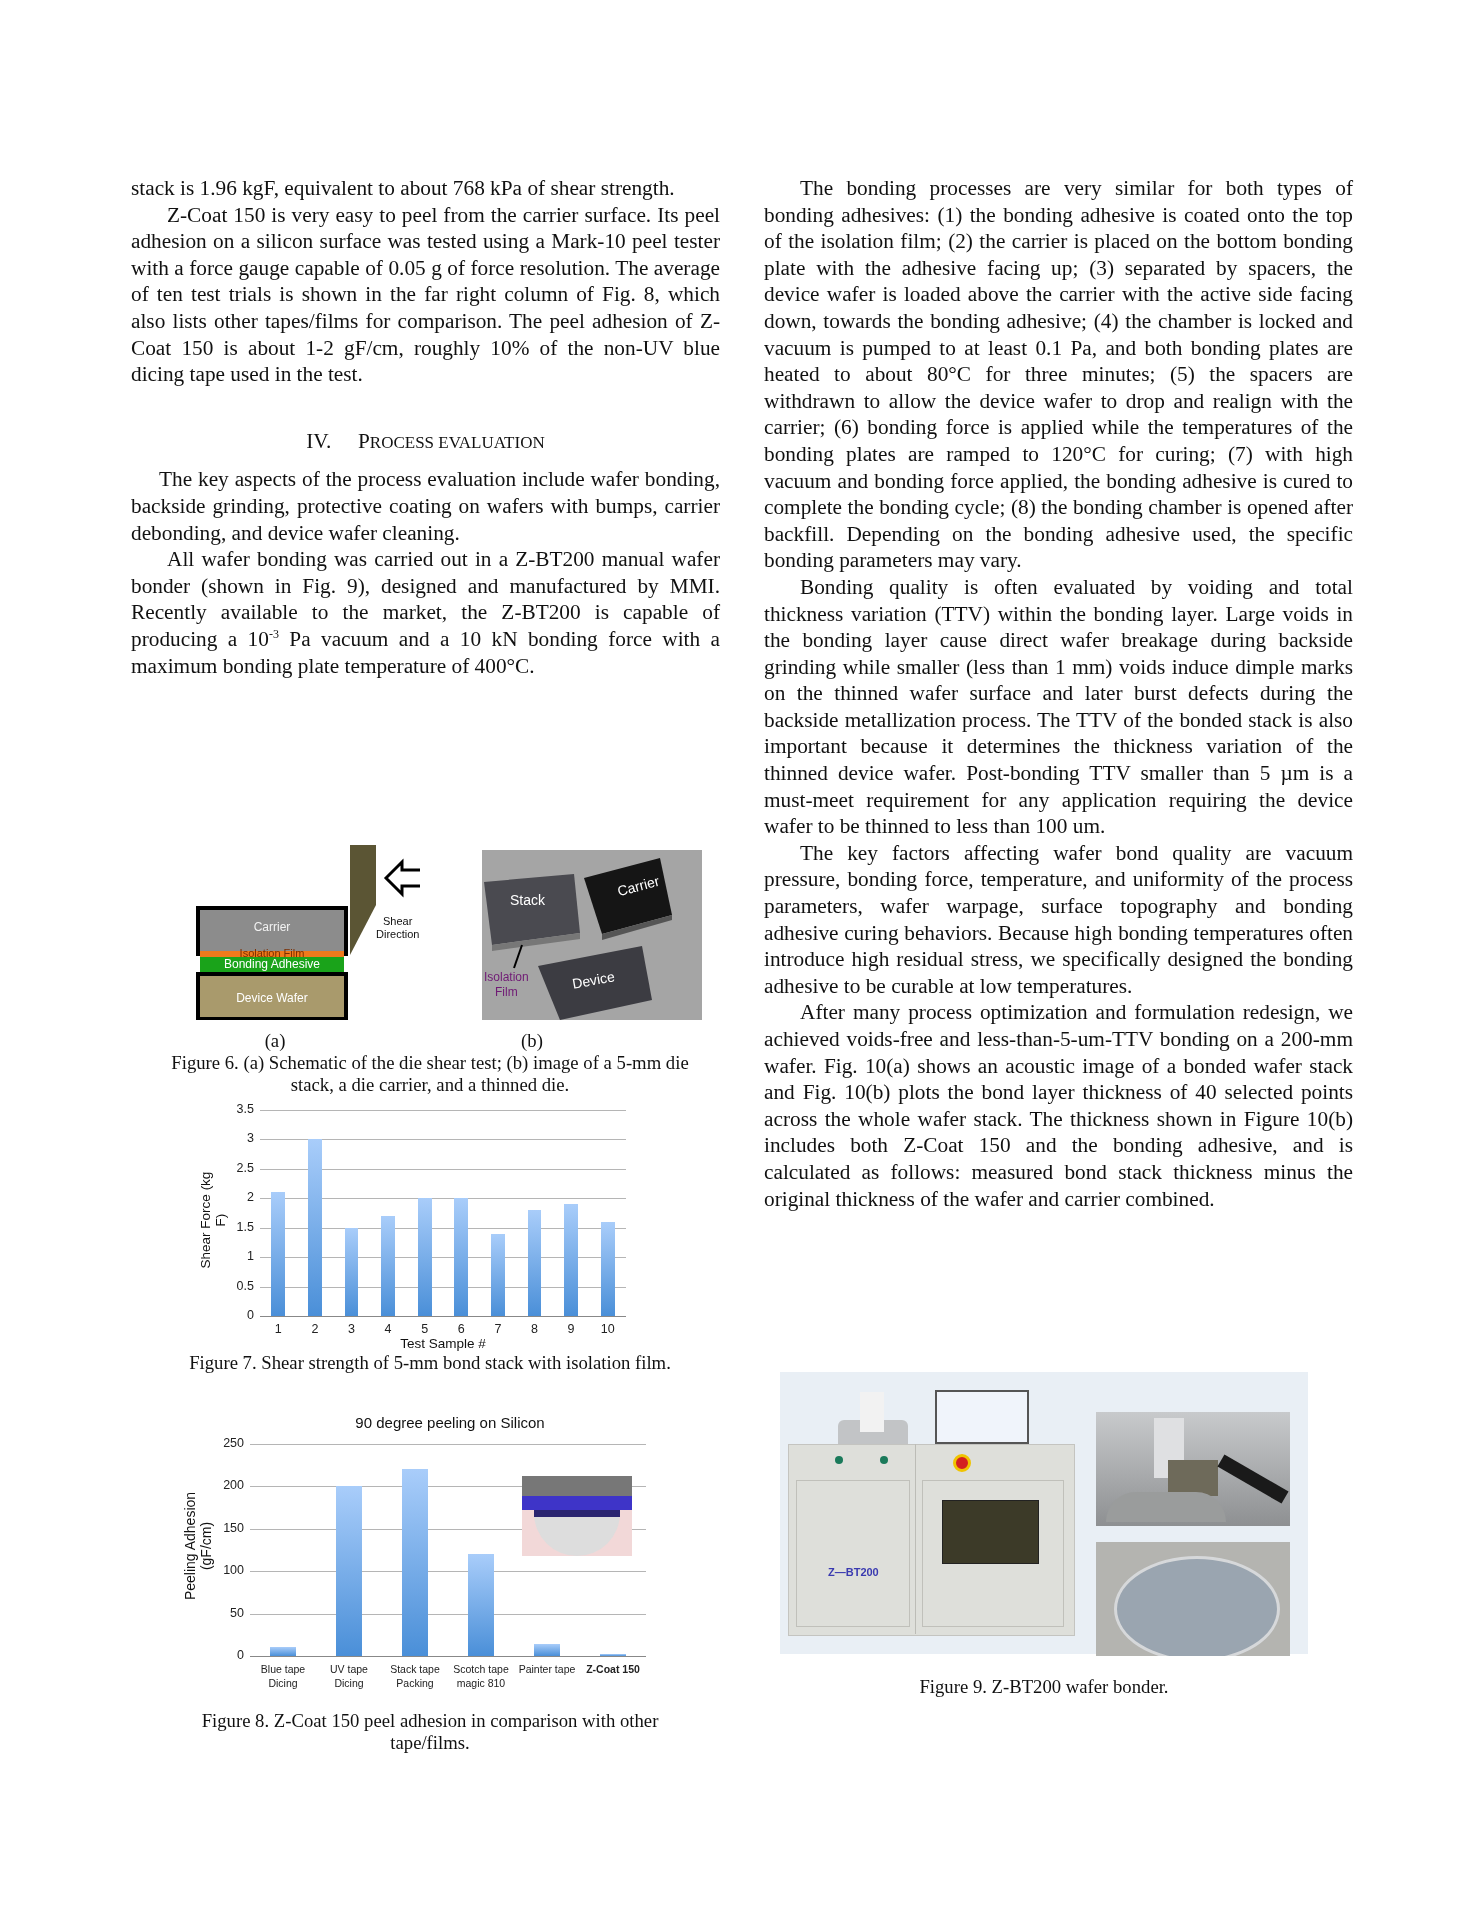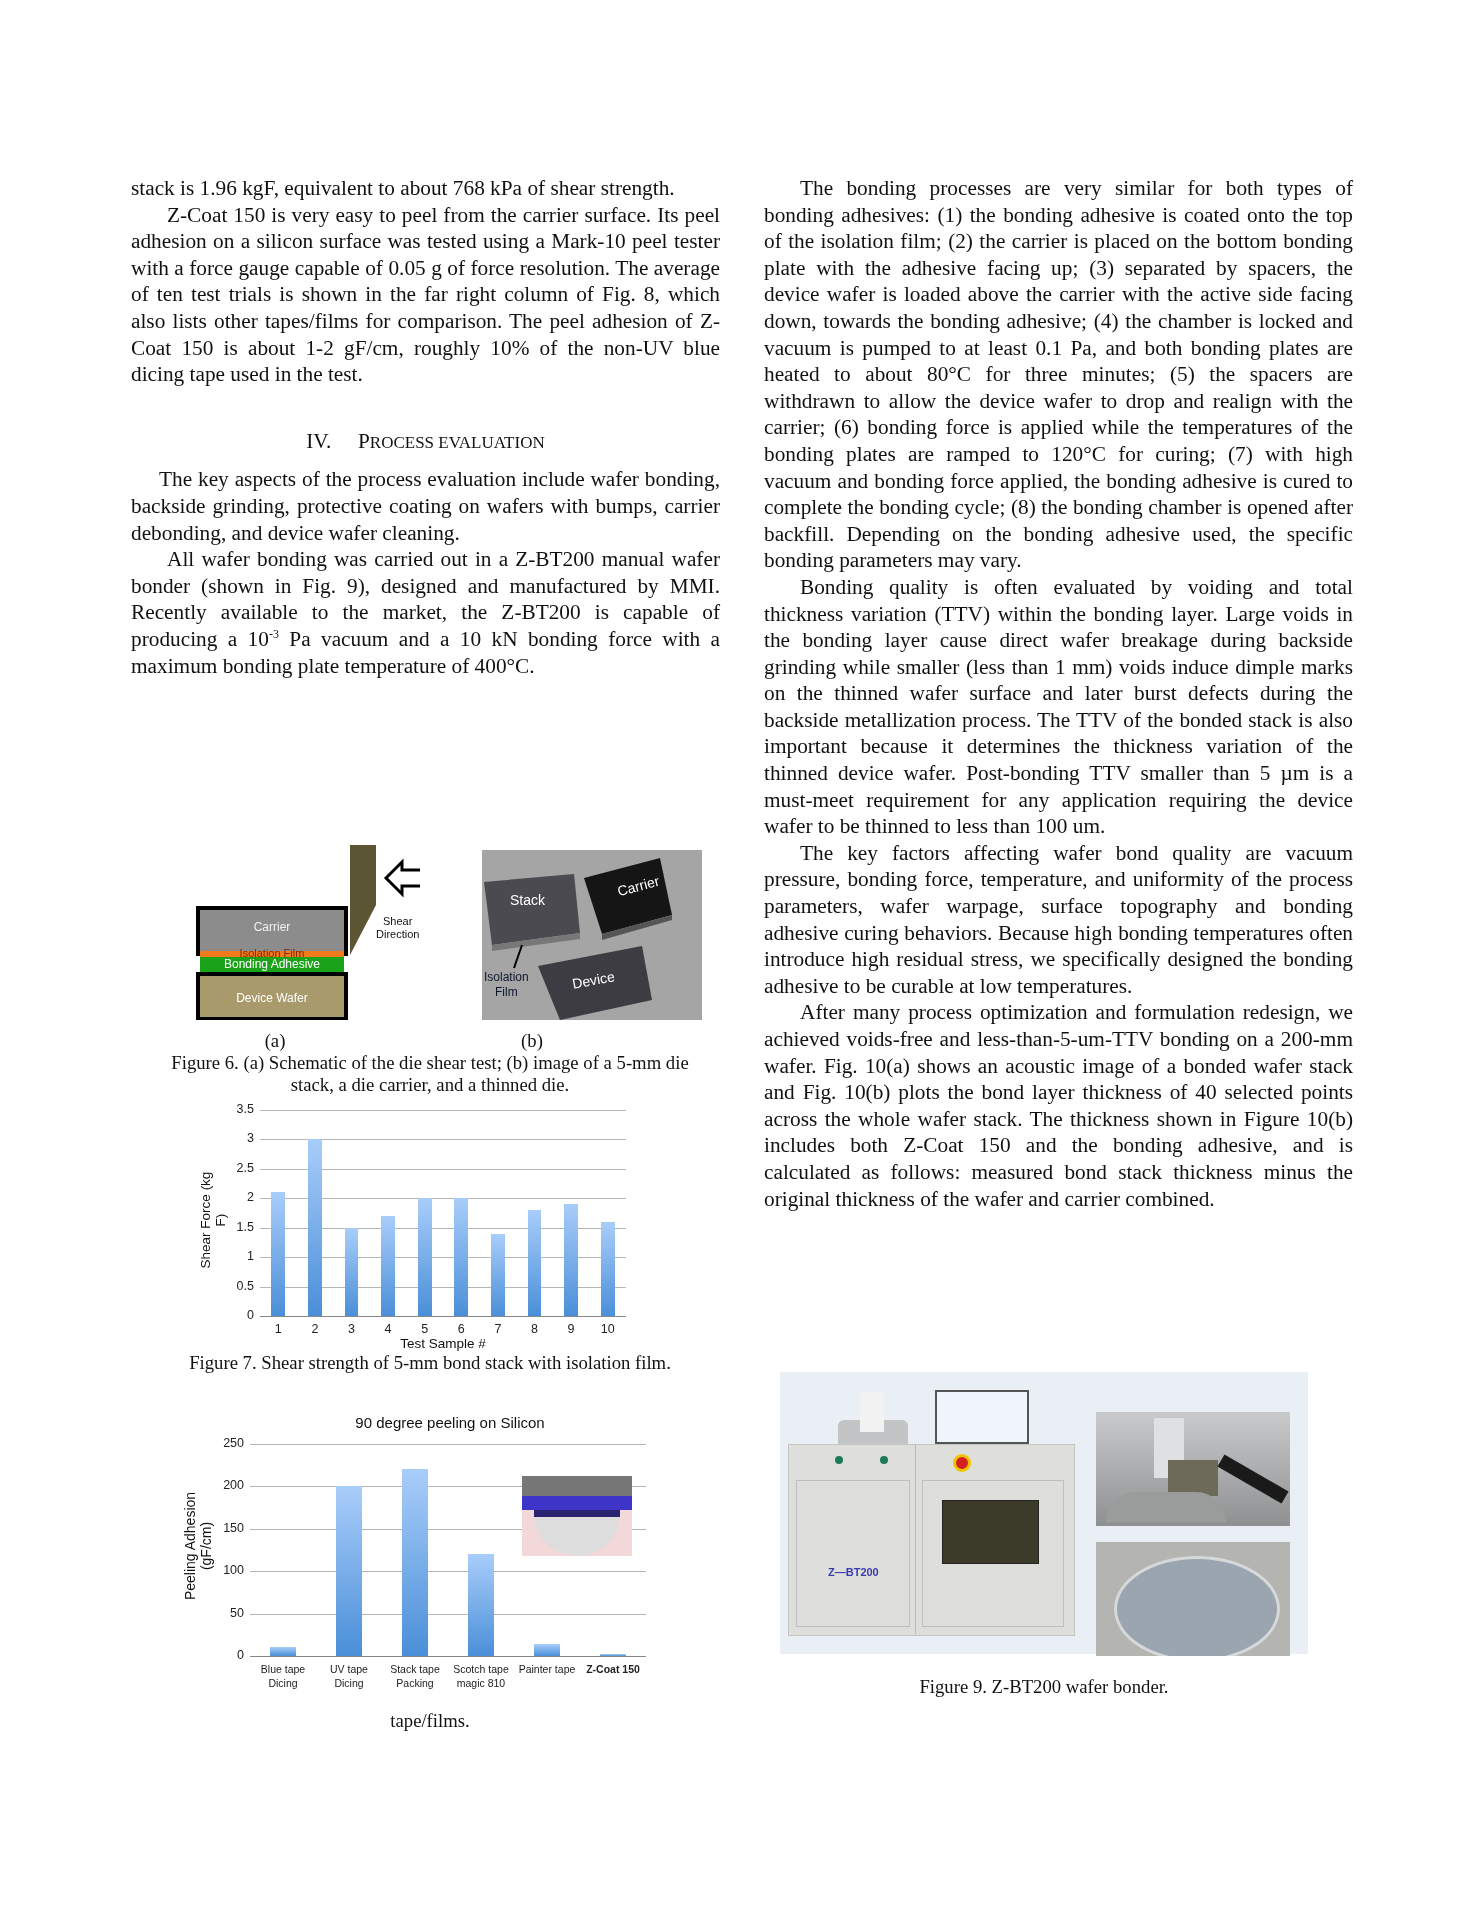--- a/index.html
+++ b/index.html
@@ -61,21 +61,21 @@
       <polygon points="2,32 92,24 98,83 10,95" fill="#4a4a50"></polygon>
       <polygon points="10,95 98,83 98,89 10,101" fill="#777"></polygon>
       <polygon points="102,28 178,8 190,65 120,84" fill="#151515"></polygon>
       <polygon points="120,84 190,65 190,70 120,90" fill="#555"></polygon>
       <polygon points="56,116 160,96 170,150 78,170" fill="#3c3c42"></polygon>
       <line x1="40" y1="95" x2="32" y2="118" stroke="#000" stroke-width="2"></line>
     </svg>
     <div class="sans" style="position:absolute; left:28px; top:42px; color:#fff; font-size:14px;">Stack</div>
     <div class="sans" style="position:absolute; left:135px; top:28px; color:#fff; font-size:14px; transform:rotate(-15deg);">Carrier</div>
     <div class="sans" style="position:absolute; left:90px; top:122px; color:#fff; font-size:14px; transform:rotate(-10deg);">Device</div>
-    <div class="sans" style="position:absolute; left:2px; top:120px; color:#0f172a; font-size:12px; line-height:15px; text-align:center;">
+    <div class="sans" style="position:absolute; left:2px; top:120px; color:#701a75; font-size:12px; line-height:15px; text-align:center;">
       <div>Isolation</div>
       <div>Film</div>
     </div>
   </div>
 </div>
 <div class="caption" style="left:255px; top:1030px; width:40px;">(a)</div>
 <div class="caption" style="left:512px; top:1030px; width:40px;">(b)</div>
 <div class="caption" style="left:140px; top:1052px; width:580px;">
   <div>Figure 6. (a) Schematic of the die shear test;  (b) image of a 5-mm die</div>
   <div>stack, a die carrier, and a thinned die.</div>
@@ -181,20 +181,21 @@
       </div>
     </div>
   <div style="position:absolute; left:332px; top:76px; width:110px; height:80px; background:#f2d8d8; overflow:hidden;">
     <div style="position:absolute; left:0; top:0; width:110px; height:22px; background:#777;"></div>
     <div style="position:absolute; left:0; top:20px; width:110px; height:14px; background:#3e34c8;"></div>
     <div style="position:absolute; left:12px; top:34px; width:86px; height:46px; background:#ddd; border-radius:0 0 44px 44px;"></div>
     <div style="position:absolute; left:12px; top:34px; width:86px; height:7px; background:#2a2470;"></div>
   </div>
 </div>
 <div class="caption" style="left:140px; top:1710px; width:580px;">
+  <div>Figure 8. Z-Coat 150 peel adhesion in comparison with other</div>
   <div>tape/films.</div>
 </div>
 
 <div id="right-col" class="col">
   <p class="indent">The bonding processes are very similar for both types of bonding adhesives: (1) the bonding adhesive is coated onto the top of the isolation film; (2) the carrier is placed on the bottom bonding plate with the adhesive facing up; (3) separated by spacers, the device wafer is loaded above the carrier with the active side facing down, towards the bonding adhesive; (4) the chamber is locked and vacuum is pumped to at least 0.1 Pa, and both bonding plates are heated to about 80°C for three minutes; (5) the spacers are withdrawn to allow the device wafer to drop and realign with the carrier; (6) bonding force is applied while the temperatures of the bonding plates are ramped to 120°C for curing; (7) with high vacuum and bonding force applied, the bonding adhesive is cured to complete the bonding cycle; (8) the bonding chamber is opened after backfill.  Depending on the bonding adhesive used, the specific bonding parameters may vary.</p>
   <p class="indent">Bonding quality is often evaluated by voiding and total thickness variation (TTV) within the bonding layer. Large voids in the bonding layer cause direct wafer breakage during backside grinding while smaller (less than 1 mm) voids induce dimple marks on the thinned wafer surface and later burst defects during the backside metallization process. The TTV of the bonded stack is also important because it determines the thickness variation of the thinned device wafer. Post-bonding TTV smaller than 5 µm is a must-meet requirement for any application requiring the device wafer to be thinned to less than 100 um.</p>
   <p class="indent">The key factors affecting wafer bond quality are vacuum pressure, bonding force, temperature, and uniformity of the process parameters, wafer warpage, surface topography and bonding adhesive curing behaviors.  Because high bonding temperatures often introduce high residual stress, we specifically designed the bonding adhesive to be curable at low temperatures.</p>
   <p class="indent">After many process optimization and formulation redesign, we achieved voids-free and less-than-5-um-TTV bonding on a 200-mm wafer.  Fig. 10(a) shows an acoustic image of a bonded wafer stack and Fig. 10(b) plots the bond layer thickness of  40 selected points across the whole wafer stack. The thickness shown in Figure 10(b) includes both Z-Coat 150 and the bonding adhesive, and is calculated as follows: measured bond stack thickness minus the original thickness of the wafer and carrier combined.</p>
 </div>
 

